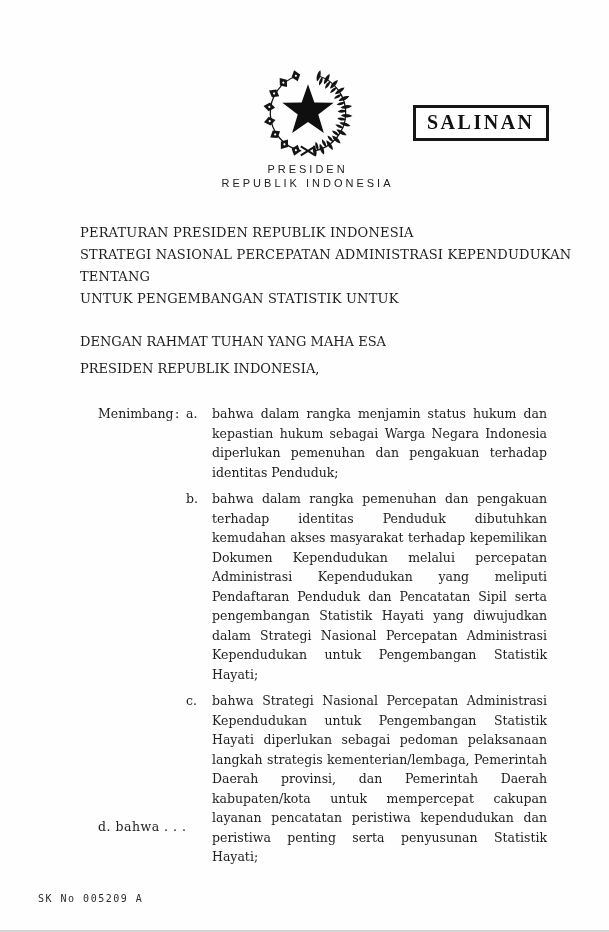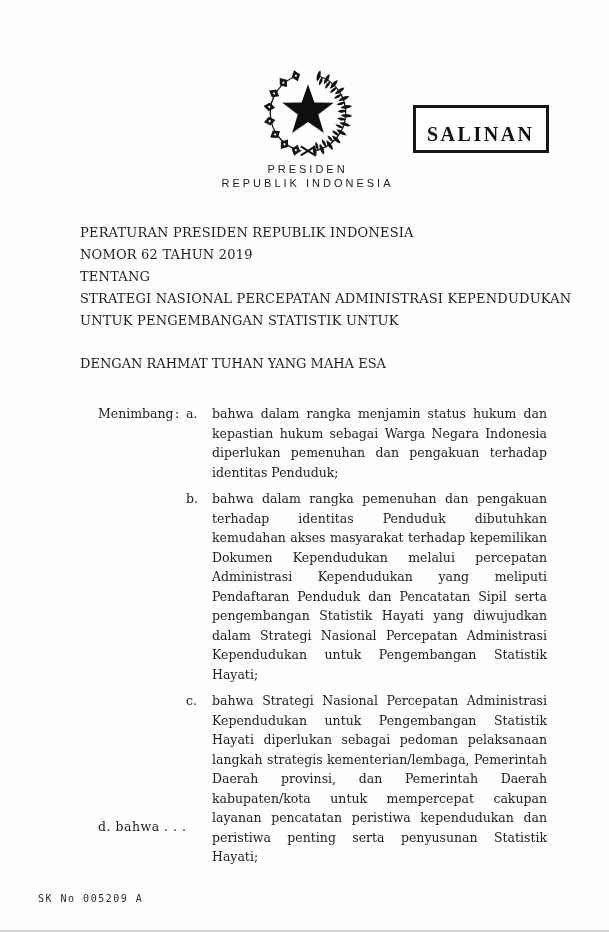--- a/index.html
+++ b/index.html
@@ -32,21 +32,21 @@
     color: #222;
     white-space: nowrap;
   }
   .lh-line.first { margin-top: 2px; }
 
   
   .salinan {
     position: absolute;
     top: 105px; left: 413px;
     border: 3px solid #161616;
-    padding: 15px 11px 4px 11px;
+    padding: 3px 11px 4px 11px;
     font-family: "Liberation Serif", serif;
     font-weight: bold;
     font-size: 20px;
     letter-spacing: 2.5px;
     color: #111;
     background: #fff;
     white-space: nowrap;
   }
 
   
@@ -163,25 +163,25 @@
       <path d="M52,99 L68,89 M52,89 L68,99" stroke="#141414" stroke-width="2.2" fill="none"></path>
     </svg>
     <div class="lh-line first">PRESIDEN</div>
     <div class="lh-line">REPUBLIK INDONESIA</div>
   </div>
 
   <div class="salinan">SALINAN</div>
 
   <div class="title-block">
     <div class="title-line">PERATURAN PRESIDEN REPUBLIK INDONESIA</div>
-    <div class="title-line">NOMOR 62 TAHUN 2019</div>
+    <div class="title-line">STRATEGI NASIONAL PERCEPATAN ADMINISTRASI KEPENDUDUKAN</div>
     <div class="title-line">TENTANG</div>
-    <div class="title-line">STRATEGI NASIONAL PERCEPATAN ADMINISTRASI KEPENDUDUKAN</div>
     <div class="title-line">UNTUK PENGEMBANGAN STATISTIK UNTUK</div>
     <div class="invocation">DENGAN RAHMAT TUHAN YANG MAHA ESA</div>
+    <div class="salutation">PRESIDEN REPUBLIK INDONESIA,</div>
   </div>
 
   <div class="considering">
     <div class="clause-row">
       <div class="term">Menimbang</div>
       <div class="colon">:</div>
       <div class="items">
         <div class="item">
           <div class="marker">a.</div>
           <div class="item-text">bahwa dalam rangka menjamin status hukum dan kepastian hukum sebagai Warga Negara Indonesia diperlukan pemenuhan dan pengakuan terhadap identitas Penduduk;</div>

